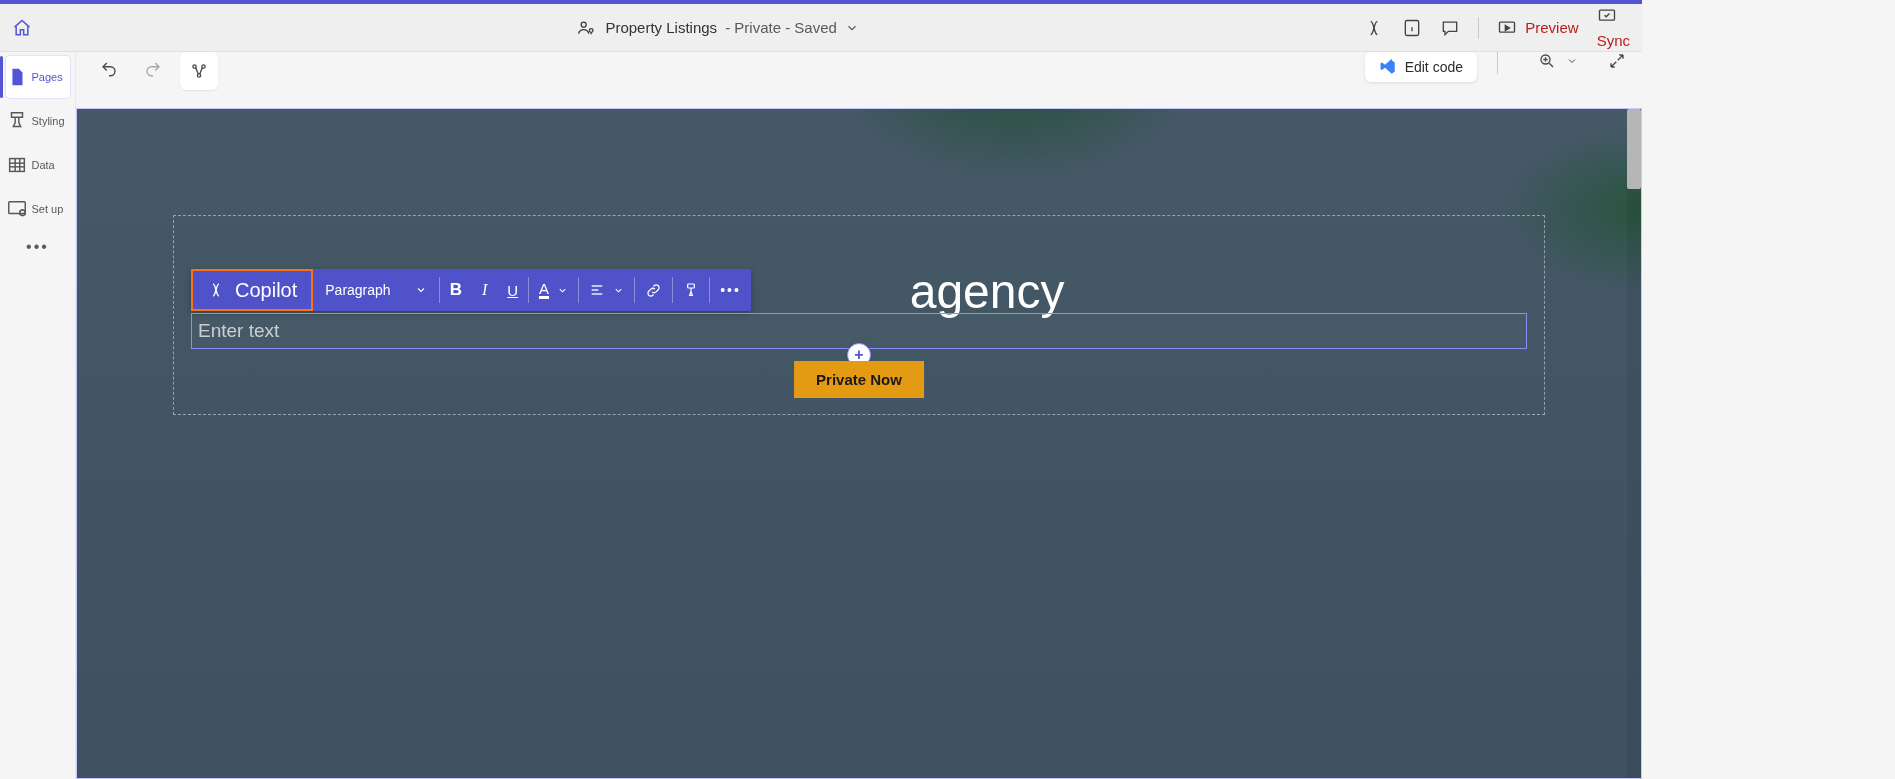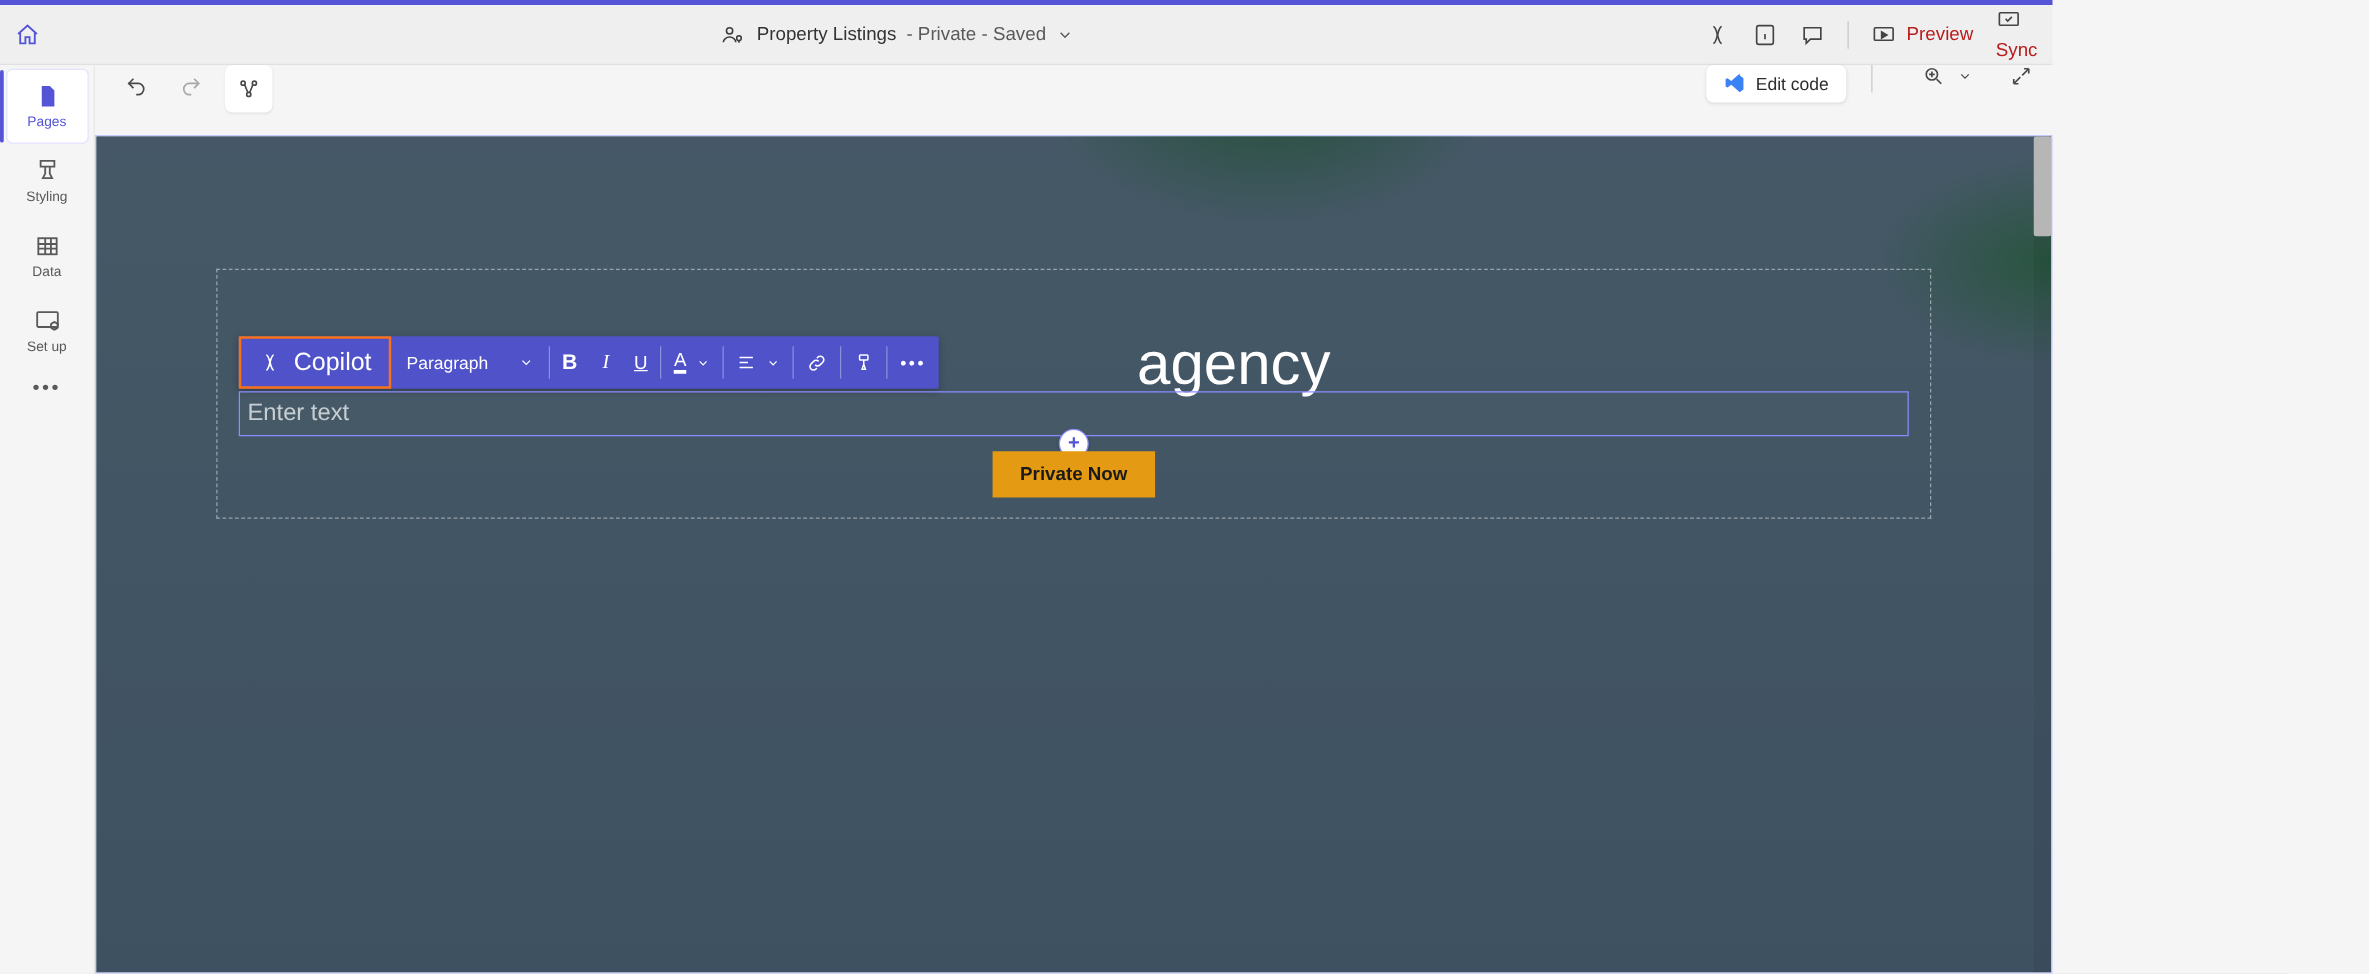--- a/index.html
+++ b/index.html
@@ -22,21 +22,21 @@
   .preview-label, .sync-label { font-size: 15px; color: #b91c1c; }
   .sync-group { display: flex; gap: 6px; flex-direction: column; }
 
   .main-row { display: flex; flex: 1; min-height: 0; }
 
   .side-rail {
     width: 76px; background: #f5f5f5; border-right: 1px solid #e8e8e8;
     display: flex; flex-direction: column; align-items: center; padding-top: 4px; gap: 2px;
   }
   .rail-item {
-    width: 64px; display: flex; flex-direction: column; align-items: center; gap: 4px;
+    width: 64px; display: flex; align-items: center; gap: 4px;
     padding: 10px 0; font-size: 11px; color: #595959; cursor: pointer; border-radius: 4px;
   }
   .rail-item.active { background: #fff; color: #5355d6; box-shadow: 0 0 0 1px #e2e2ff; position:relative;}
   .rail-item.active::before { content:""; position:absolute; left:-6px; top:0; bottom:0; width:3px; background:#5355d6; border-radius:2px; }
   .rail-icon { width: 22px; height: 22px; }
   .rail-more { margin-top: 6px; color:#595959; font-size:16px; letter-spacing:2px;}
   
   .work-area { flex: 1; display: flex; flex-direction: column; min-width:0; position:relative; }
 
   .tool-row {

